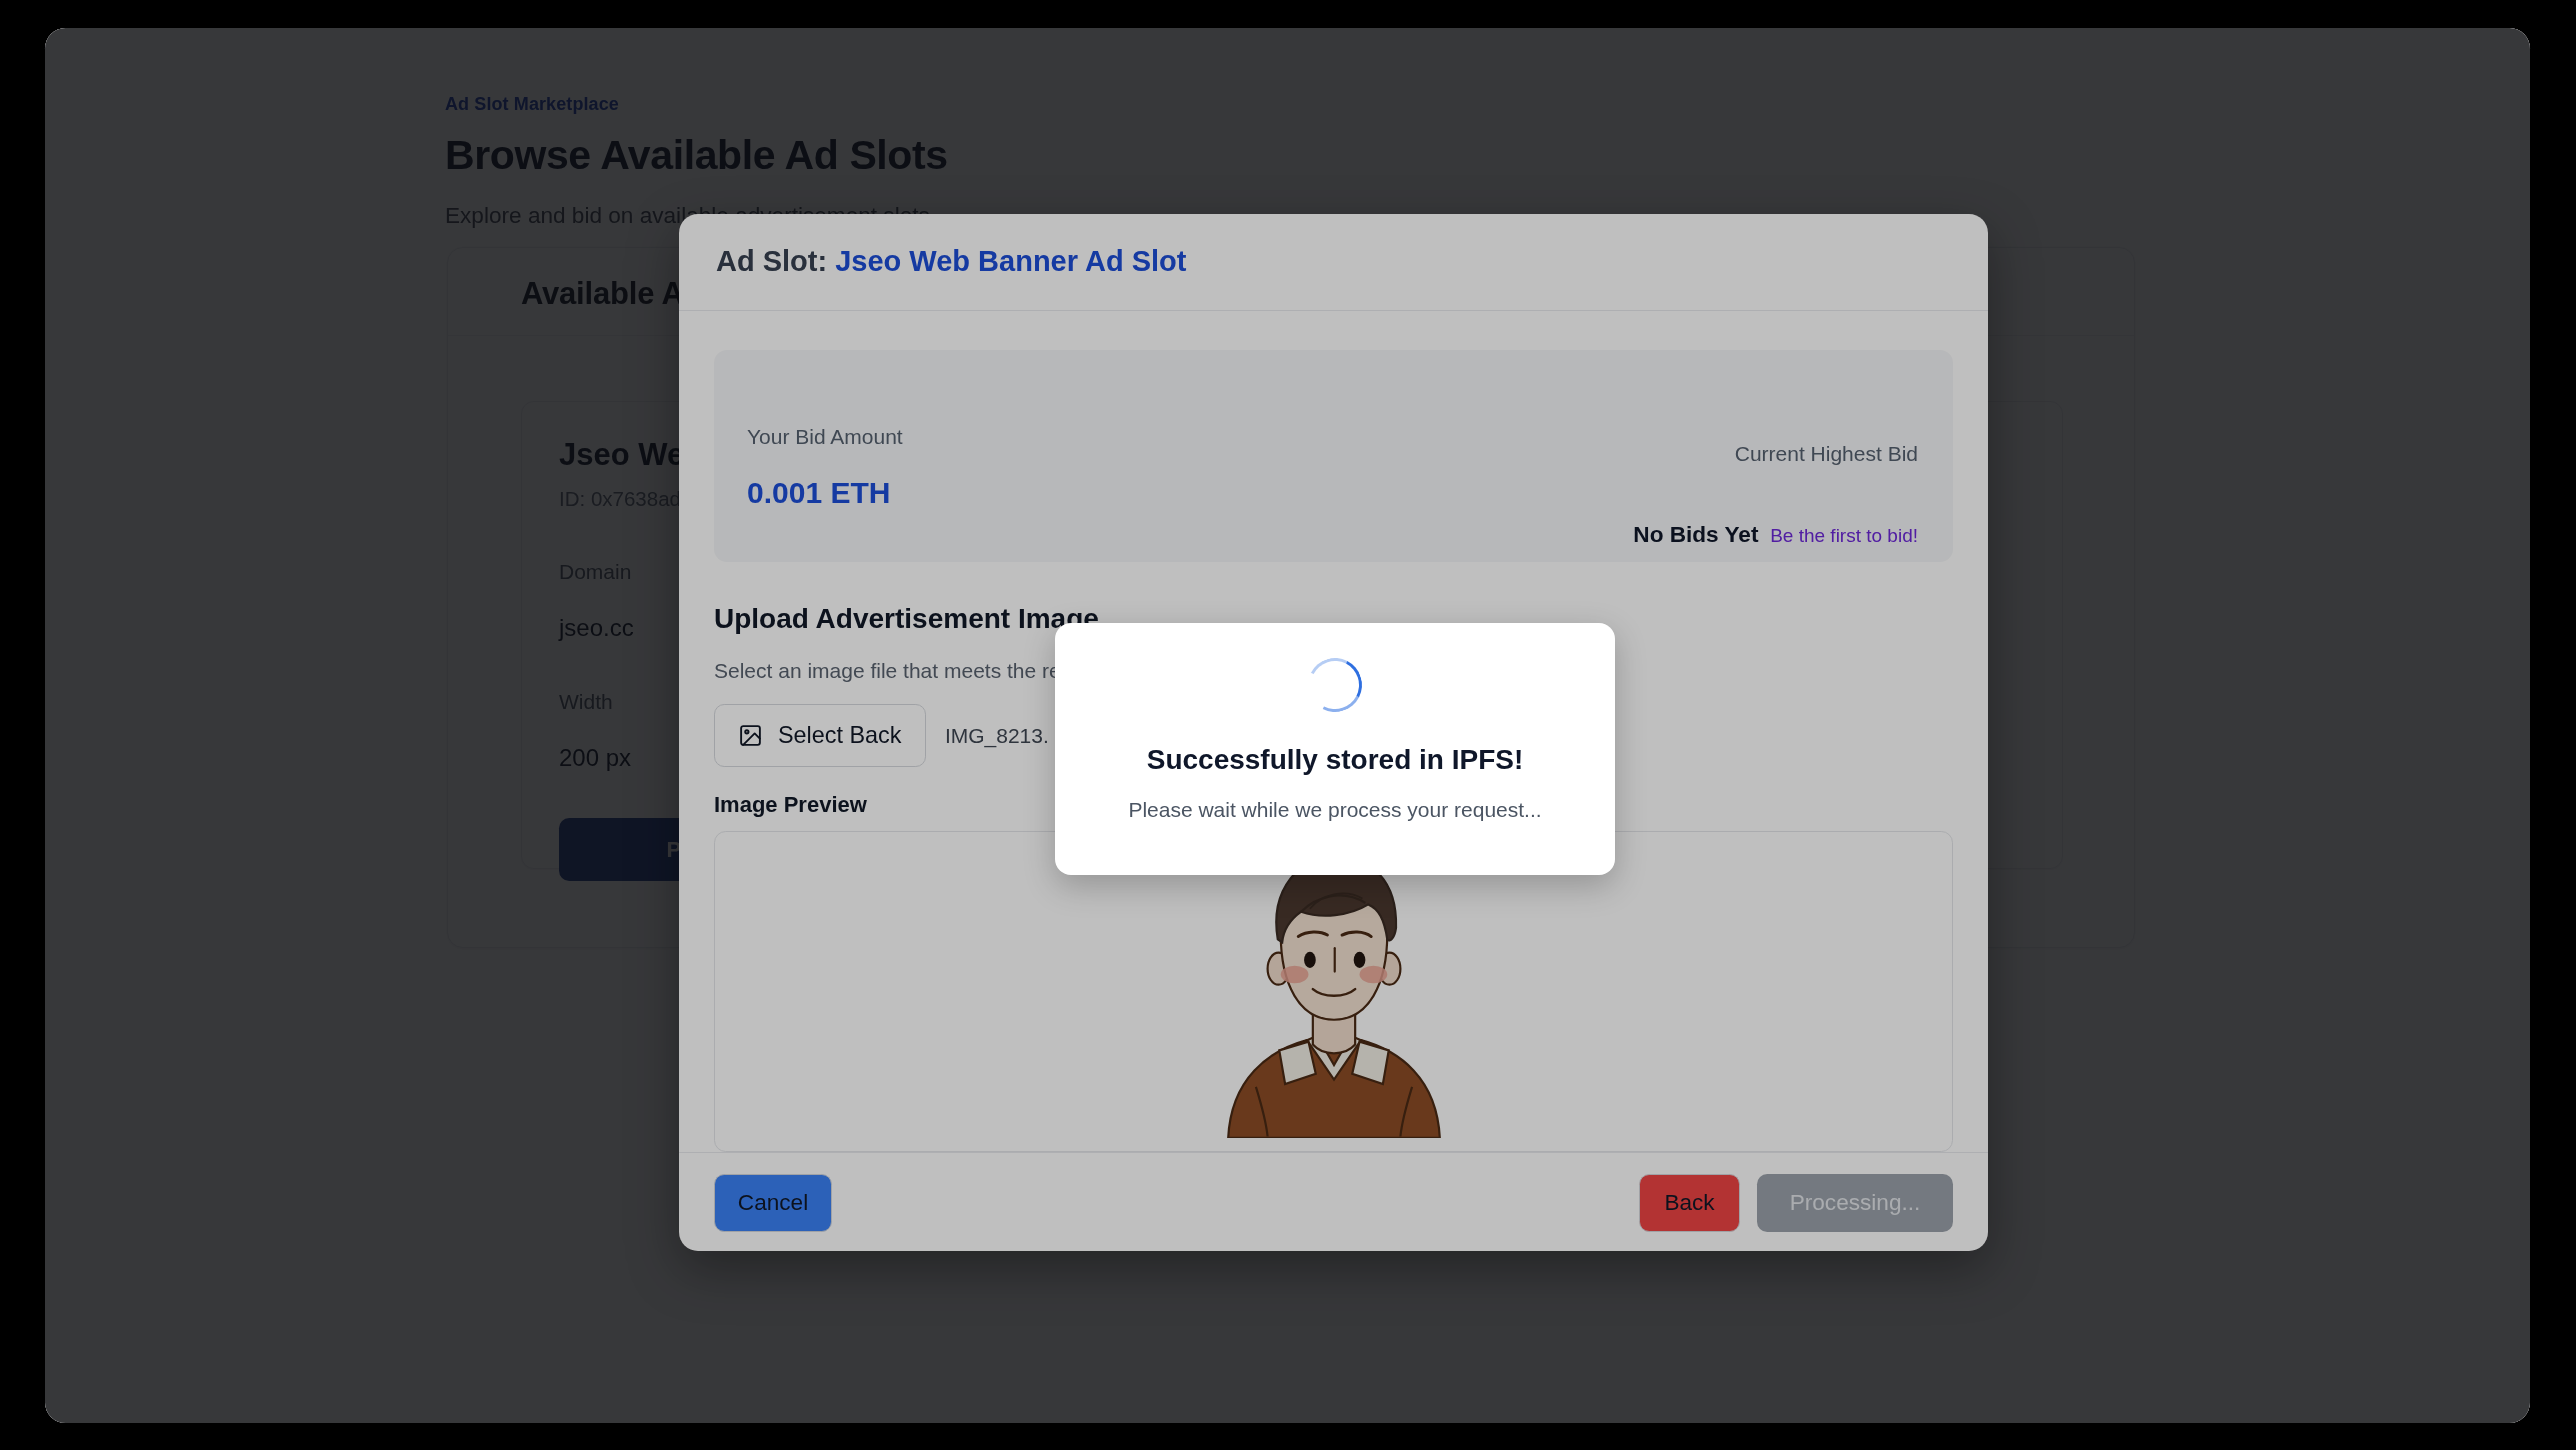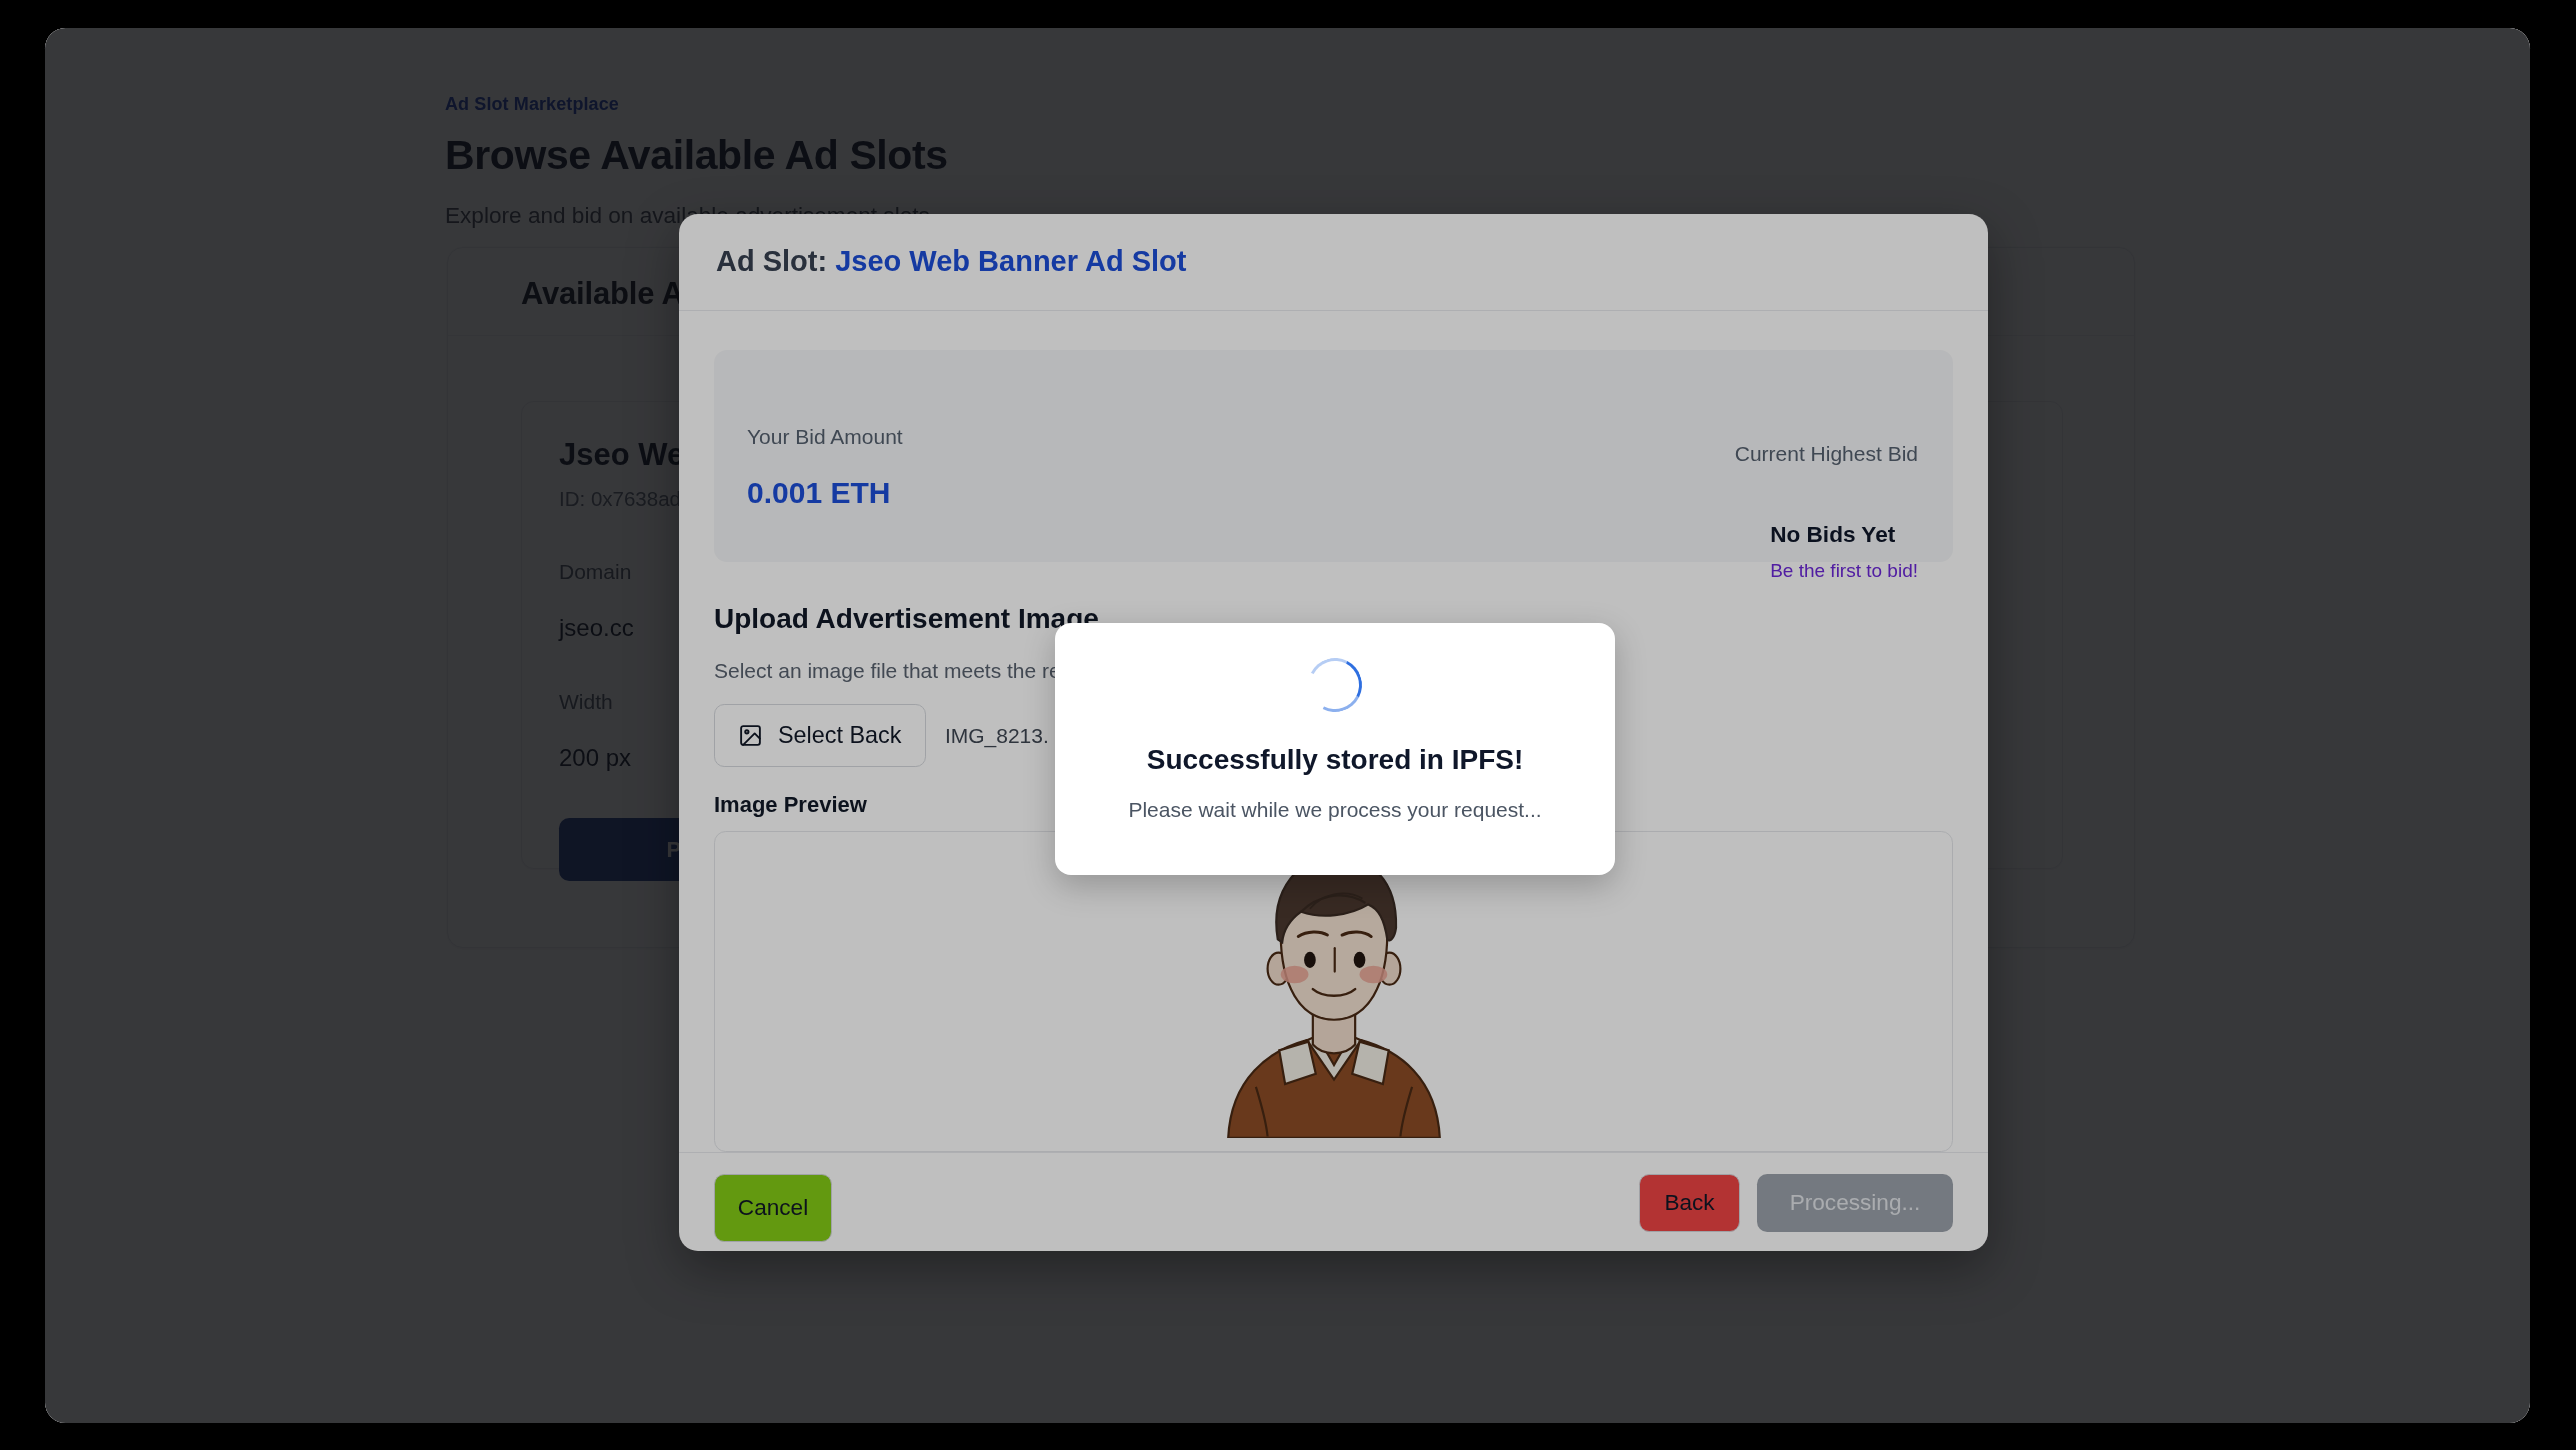--- a/index.html
+++ b/index.html
@@ -132,21 +132,21 @@
   .bid-left-value {
     position: absolute; left: 33px; top: 126px;
     font-size: 30px; font-weight: 700; color: #1d4ed8;
   }
   .bid-right-label {
     position: absolute; right: 35px; top: 92px;
     font-size: 21px; color: #55606f; text-align: right;
   }
   .bid-right-row {
     position: absolute; right: 35px; top: 172px;
-    display: flex; align-items: baseline; gap: 11.7px; flex-direction: column;
+    display: flex; align-items: baseline; gap: 11.7px;
   }
   .bid-right-strong { font-size: 22.6px; font-weight: 700; color: #0f172a; }
   .bid-right-hint   { font-size: 19px; color: #6d28d9; }
 
   .upload-title {
     position: absolute; left: 35px; top: 292px;
     font-size: 28px; font-weight: 600; color: #111827;
   }
   .upload-sub {
     position: absolute; left: 35px; top: 348px;
@@ -187,22 +187,22 @@
     transform: translate(-50%,-50%);
     width: 270px; height: 292px;
   }
 
   .modal-foot {
     position: absolute; left: 0; bottom: 0; width: 100%; height: 99px;
     border-top: 0.7px solid #e9eaee;
   }
   .btn-cancel {
     position: absolute; left: 35px; top: 20.5px;
-    width: 118px; height: 68px;
-    background: #84cc16; border: 0.7px solid #d6d9de; border-radius: 10.2px;
+    width: 118px; height: 58px;
+    background: #3b82f6; border: 0.7px solid #d6d9de; border-radius: 10.2px;
     font-size: 22.6px; color: #111827; font-family: "Liberation Sans", sans-serif;
     cursor: pointer;
   }
   .btn-back {
     position: absolute; right: 248px; top: 20.5px;
     width: 101px; height: 58px;
     background: #ef4444; border: 0.7px solid #d6d9de; border-radius: 10.2px;
     font-size: 22.6px; color: #111827; font-family: "Liberation Sans", sans-serif;
     cursor: pointer;
   }

